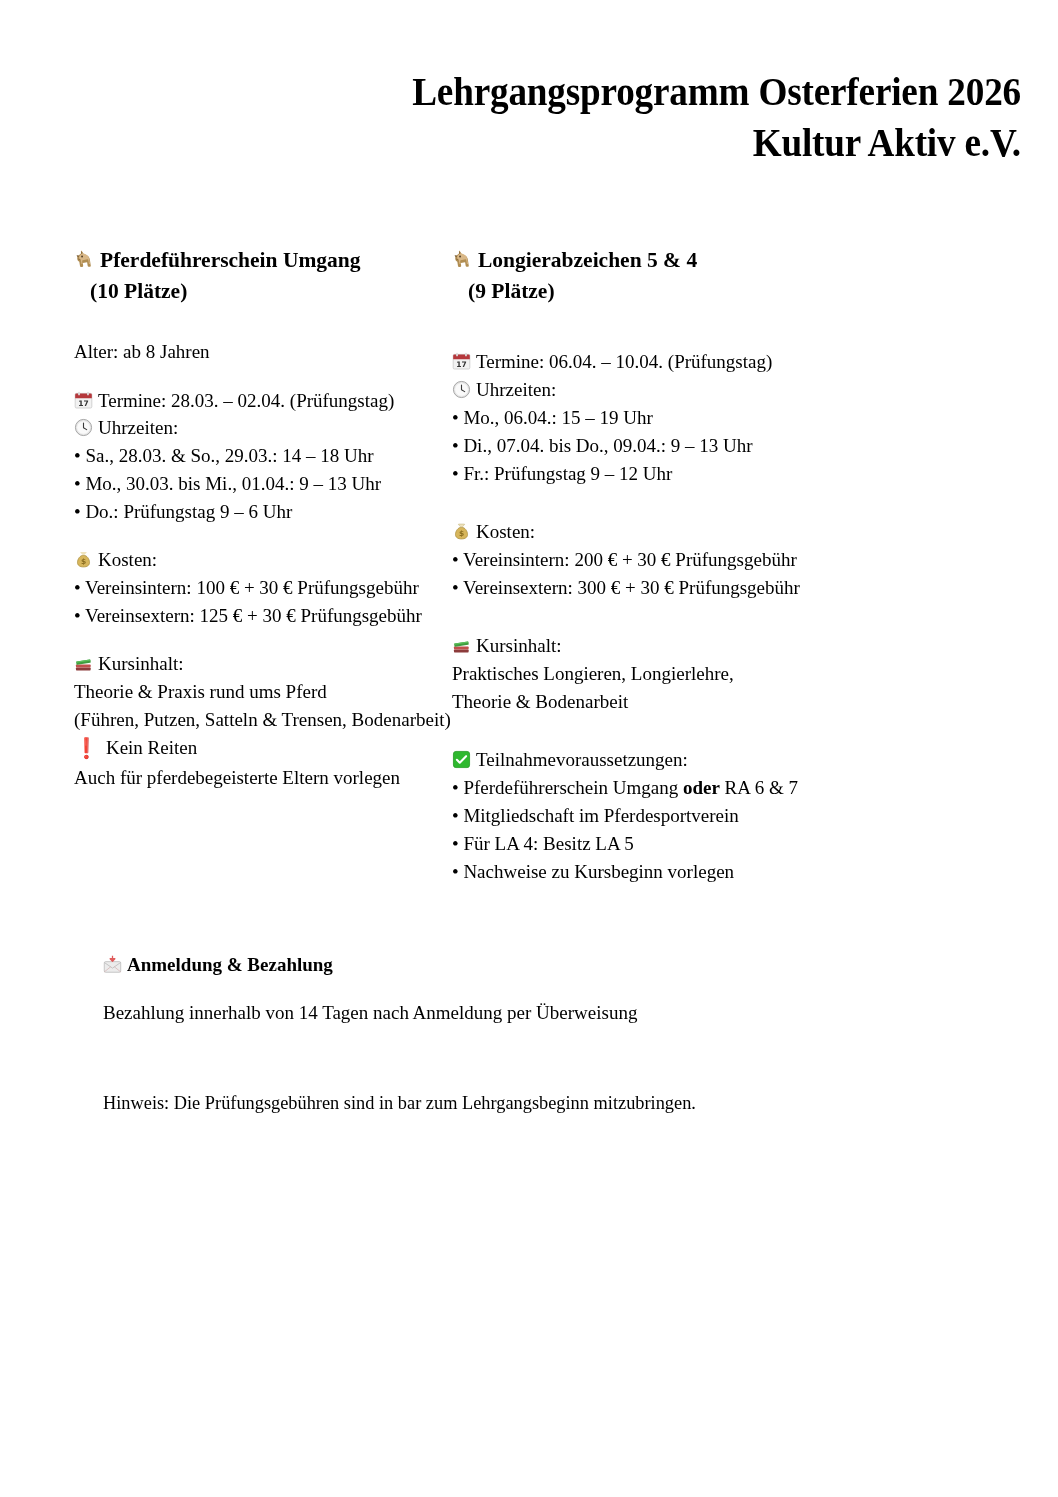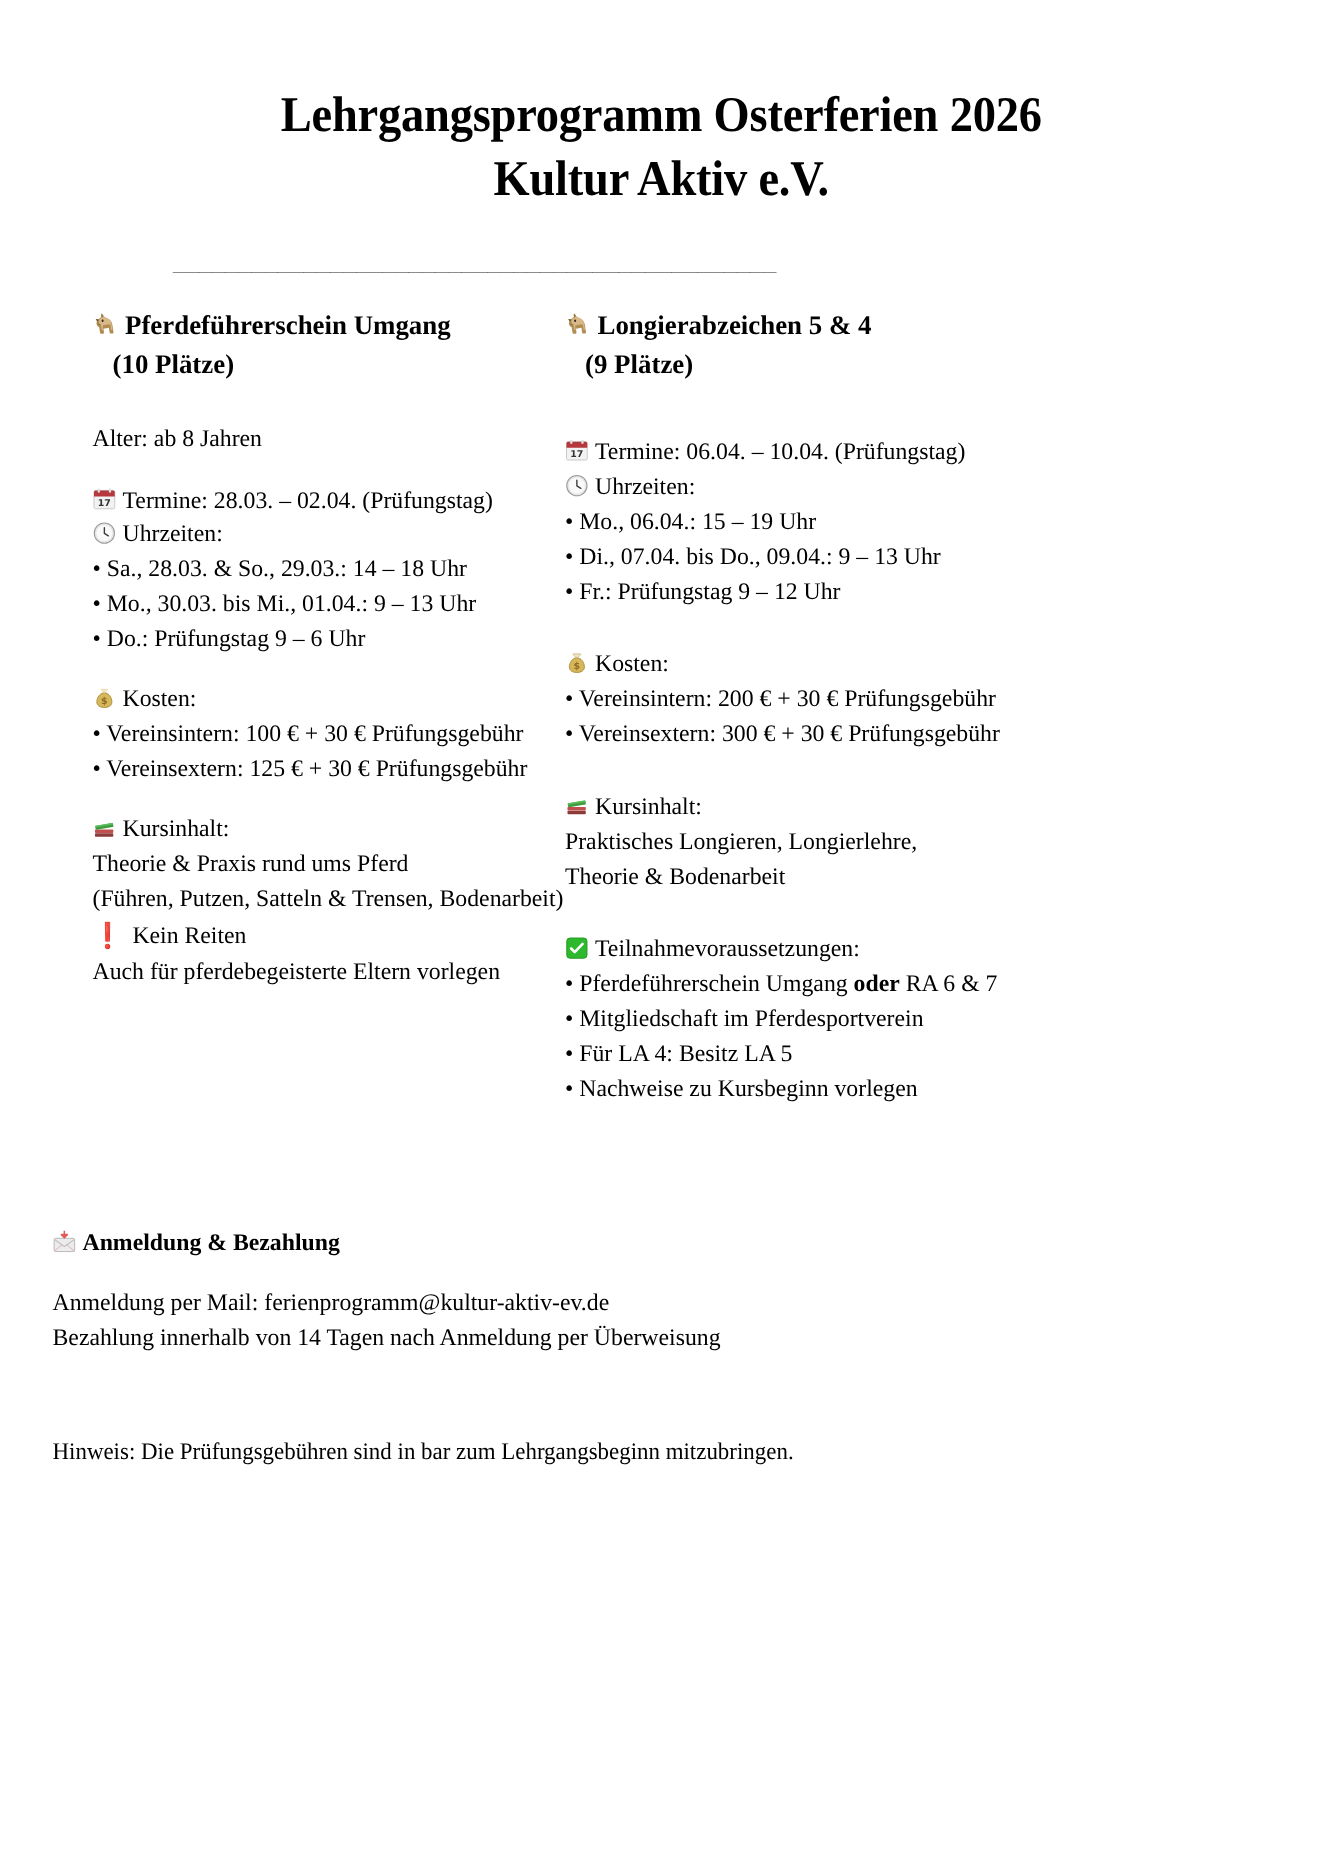--- a/index.html
+++ b/index.html
@@ -19,21 +19,21 @@
   }
 
   .page {
     position: absolute;
     inset: 0;
     padding: 0;
   }
 
   
   .title-block {
-    text-align: center;
+    text-align: right;
     padding-top: 66px;
   }
   .doc-title {
     font-family: "Liberation Serif", "DejaVu Serif", serif;
     font-weight: bold;
     font-size: 40px;
     line-height: 1.28;
     letter-spacing: -0.2px;
     transform: scaleX(0.93);
     transform-origin: center center;
@@ -126,22 +126,22 @@
     font-weight: bold;
     font-size: 20px;
     display: inline-block;
     vertical-align: -1px;
     margin-right: 7px;
     font-family: "DejaVu Sans", sans-serif;
   }
 
   
   .footer-block {
-    margin-top: 96px;
-    padding-left: 42px;
+    margin-top: 66px;
+    padding-left: 103px;
   }
   .footer-head {
     font-weight: bold;
     font-size: 19px;
     line-height: 1.4;
     margin: 0;
     white-space: nowrap;
   }
   .footer-line {
     font-size: 19px;
@@ -369,21 +369,20 @@
           <rect x="1.6" y="8.4" width="20.8" height="13.4" rx="1.6" fill="#ececec" stroke="#b9b9b9" stroke-width="1"></rect>
           <path d="M1.6 9.4l10.4 7.2 10.4-7.2" fill="none" stroke="#c2c2c2" stroke-width="1.2"></path>
           <path d="M1.6 21.4l8.2-6.6M22.4 21.4l-8.2-6.6" fill="none" stroke="#d4b0b0" stroke-width=".9"></path>
           <path d="M12 0.8v4.6M12 7.9l-3-3.2h6z" fill="#e05c5c" stroke="#e05c5c" stroke-width="1.6" stroke-linejoin="round"></path>
         </svg>
       </span><span>Anmeldung &amp; Bezahlung</span>
     </p>
 
     <div class="gap-md"></div>
 
-    <p class="footer-line">Anmeldung per Mail: ferienprogramm@kultur-aktiv-ev.de</p>
     <p class="footer-line">Bezahlung innerhalb von 14 Tagen nach Anmeldung per Überweisung</p>
 
     <div class="gap-lg"></div>
     <div class="gap-lg"></div>
     <div class="gap-sm"></div>
 
     <p class="note-line">Hinweis: Die Prüfungsgebühren sind in bar zum Lehrgangsbeginn mitzubringen.</p>
   </div>
 
 </div>

